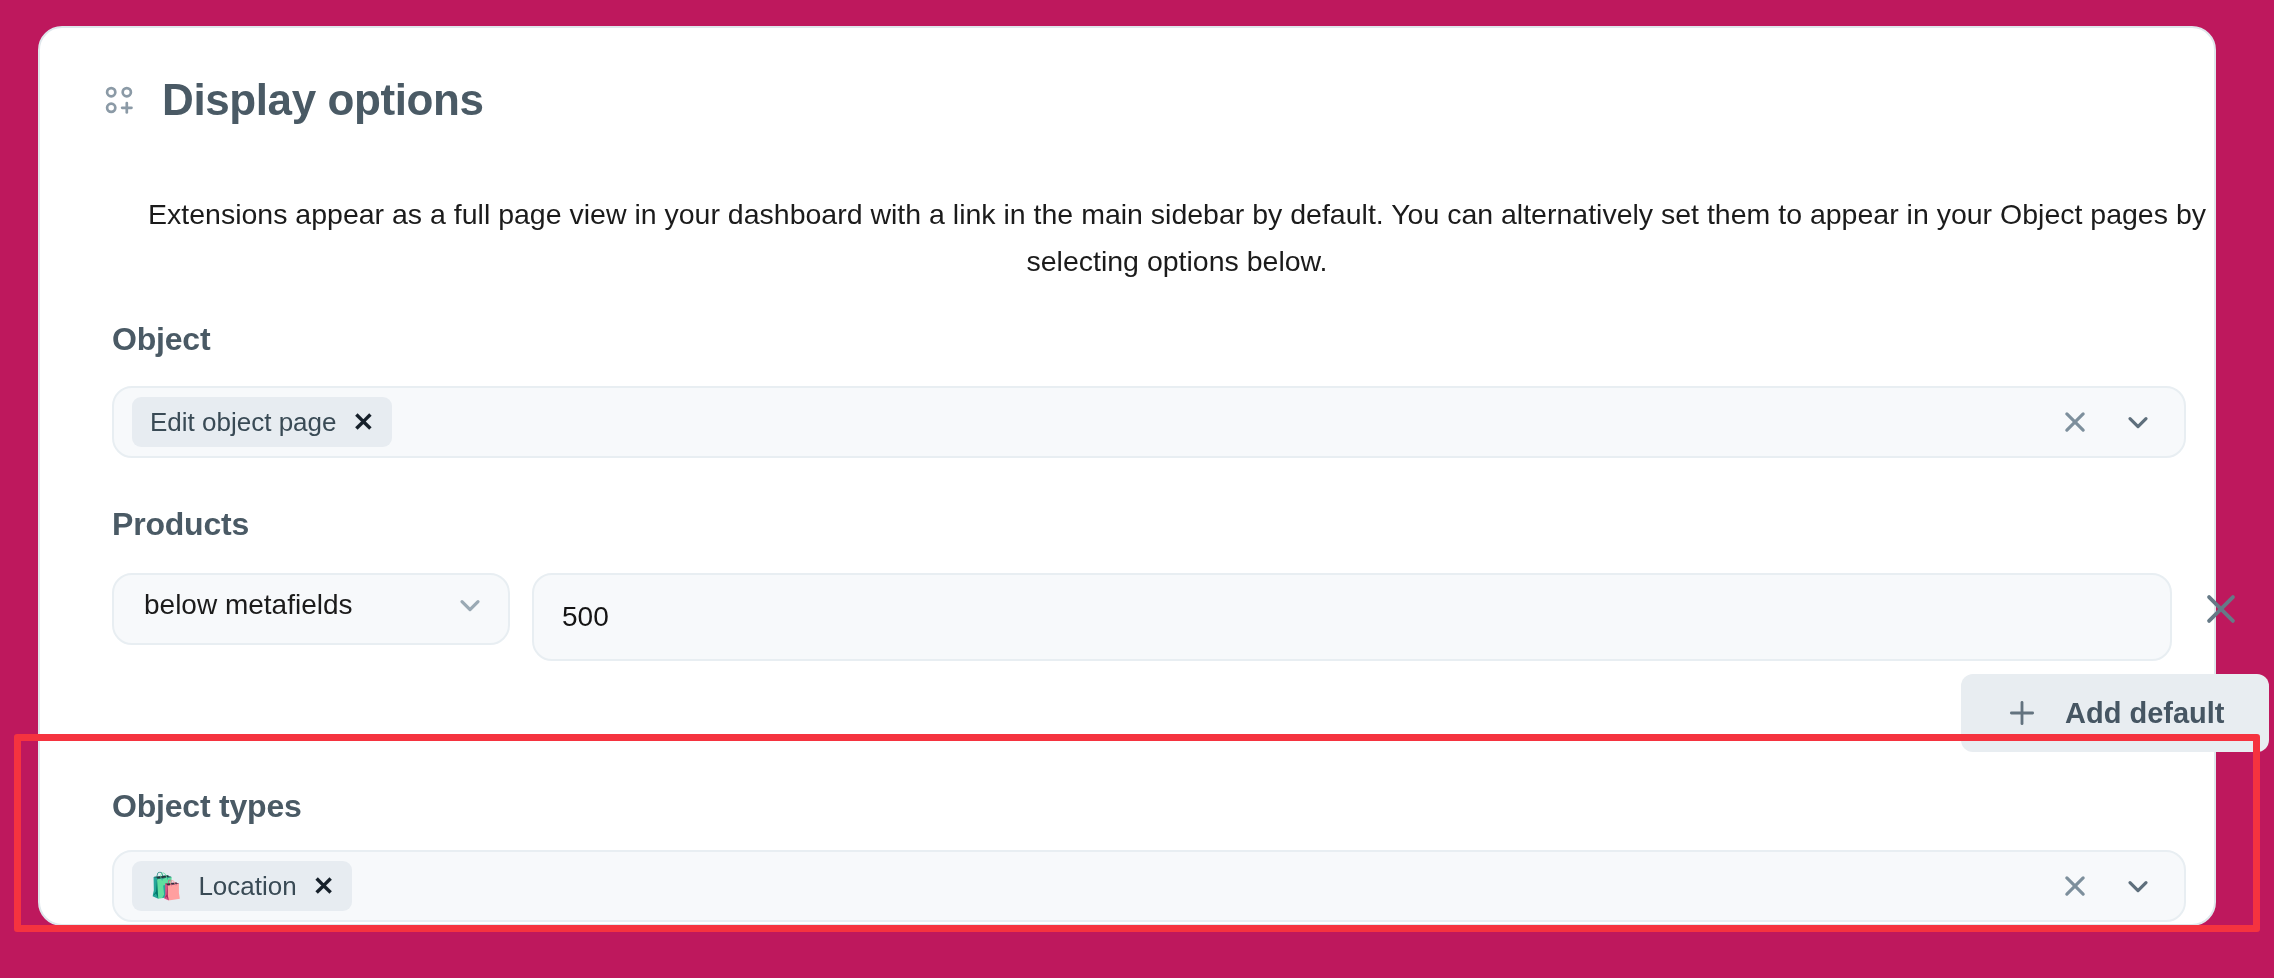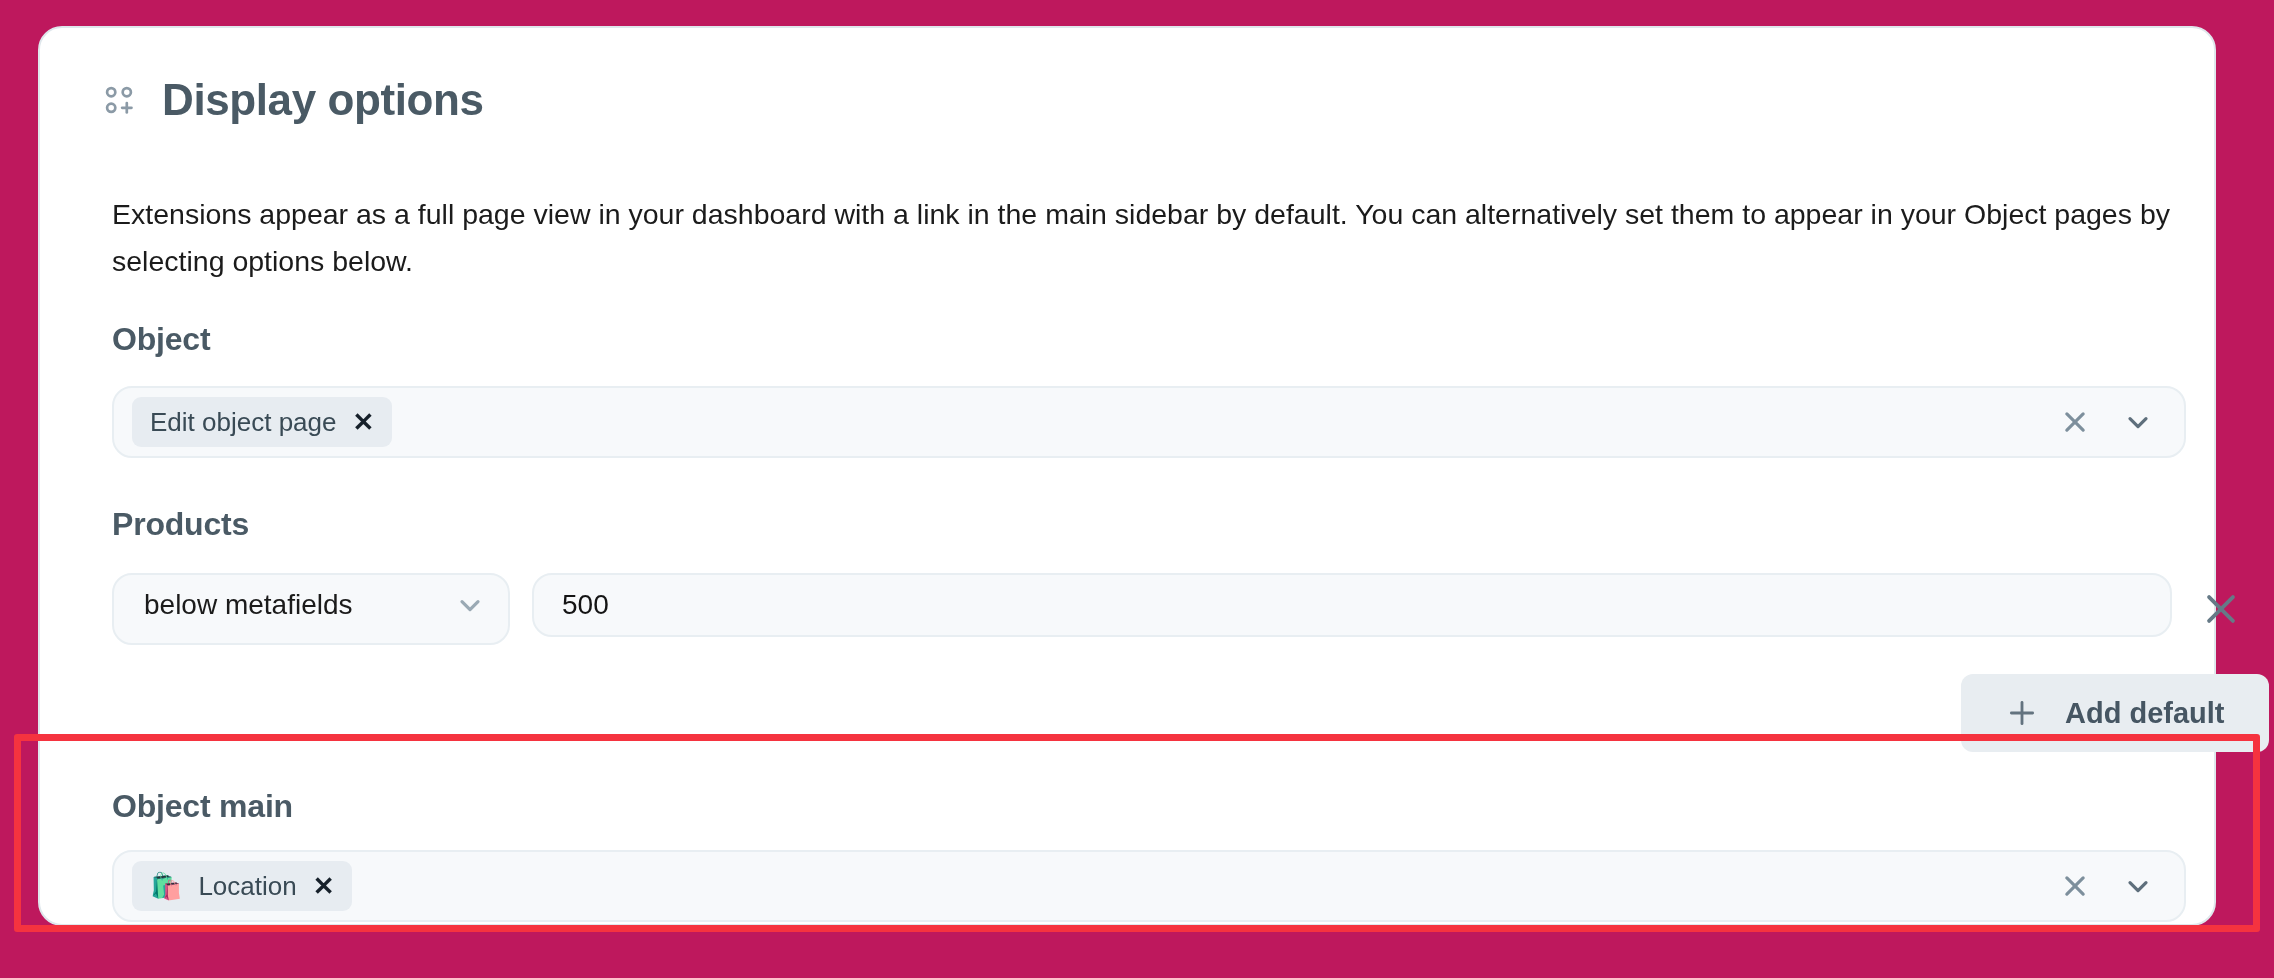--- a/index.html
+++ b/index.html
@@ -60,20 +60,21 @@
   
   .description {
     position: absolute;
     left: 72px;
     top: 163px;
     width: 2130px;
     font-size: 28.5px;
     line-height: 47px;
     color: #1b1b1b;
     font-weight: normal;
+    text-align: center;
   }
 
   
   .section-label {
     position: absolute;
     font-size: 32px;
     font-weight: bold;
     color: #4a5a65;
     letter-spacing: -0.2px;
     line-height: 1;
@@ -167,21 +168,21 @@
     font-size: 28px;
     color: #1b1b1b;
     line-height: 1;
     white-space: nowrap;
   }
 
   #location-number {
     left: 492px;
     top: 545px;
     width: 1640px;
-    height: 64px;
+    height: 88px;
     padding: 0 28px;
   }
 
   .text-value {
     font-size: 28px;
     color: #141414;
     line-height: 1;
     background: none;
     border: none;
     outline: none;
@@ -302,21 +303,21 @@
     <button id="add-location-button">
       <span>
         <svg class="ico" width="34" height="34" viewBox="0 0 24 24" fill="none" stroke="#63737f" stroke-width="2" stroke-linecap="round">
           <line x1="12" y1="4.5" x2="12" y2="19.5"></line>
           <line x1="4.5" y1="12" x2="19.5" y2="12"></line>
         </svg>
       </span>
       <span class="add-location-text">Add default</span>
     </button>
 
-    <h2 class="section-label" id="object-label">Object main</h2>
+    <h2 class="section-label" id="object-label">Object types</h2>
 
     <div class="field multiselect" id="objects-select">
       <span class="chip">
         <span class="chip-emoji">🛍️</span>
         <span class="chip-label">Location</span>
         <span class="chip-x">✕</span>
       </span>
       <span class="ms-actions">
         <span class="icon-btn">
           <svg class="ico" width="30" height="30" viewBox="0 0 24 24" fill="none" stroke="#7d8f9c" stroke-width="2.6" stroke-linecap="round">

